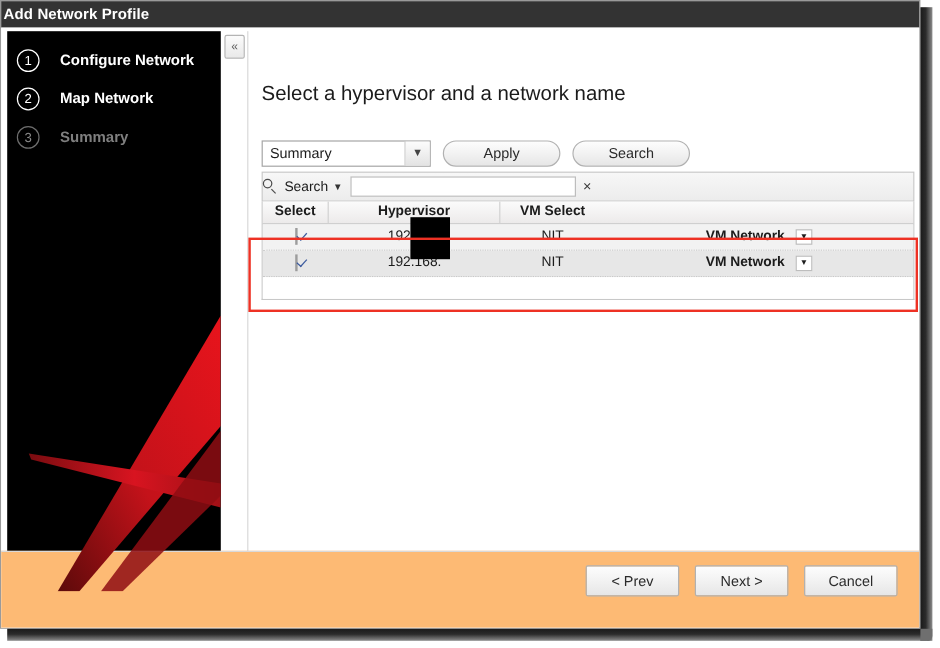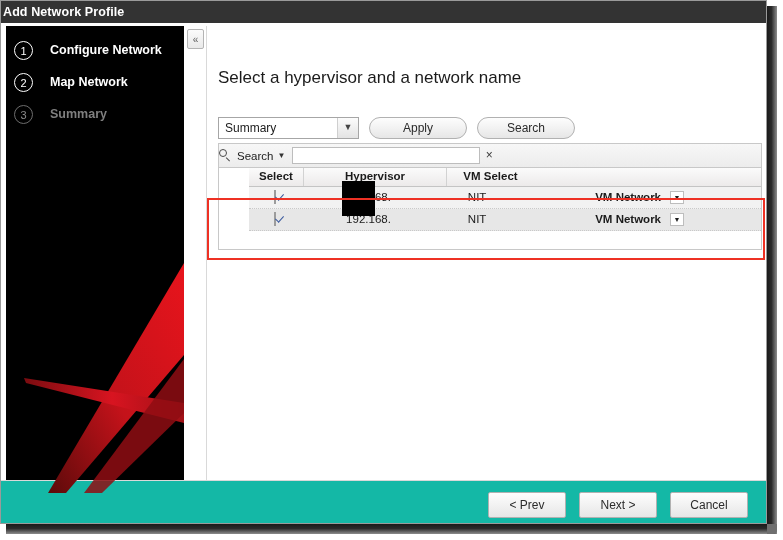--- a/index.html
+++ b/index.html
@@ -272,21 +272,20 @@
   }
 
   
   .grid {
     width: 544px;
     border-left: 1px solid #c8c8c8;
     border-right: 1px solid #c8c8c8;
     border-bottom: 1px solid #c8c8c8;
     box-sizing: border-box;
     position: relative;
-    padding-left: 30px;
   }
   .grid-head {
     display: flex;
     height: 18px;
     background: linear-gradient(to bottom, #fbfbfb, #eceaea);
     border-bottom: 1px solid #c4c4c4;
   }
   .grid-head div {
     font-size: 11.5px;
     font-weight: bold;
@@ -379,22 +378,22 @@
     box-sizing: border-box;
     pointer-events: none;
     z-index: 10;
   }
 
   
   .footer {
     position: absolute;
     left: 0; bottom: 0;
     width: 100%;
-    height: 43px;
-    background: #14b8a6;
+    height: 64px;
+    background: #fdba74;
     text-decoration: underline;
   }
   .footer-sep {
     position: absolute;
     left: 0; top: 0;
     width: 100%;
     height: 1px;
     background: #d9d9d9;
   }
   .footer-btns {

